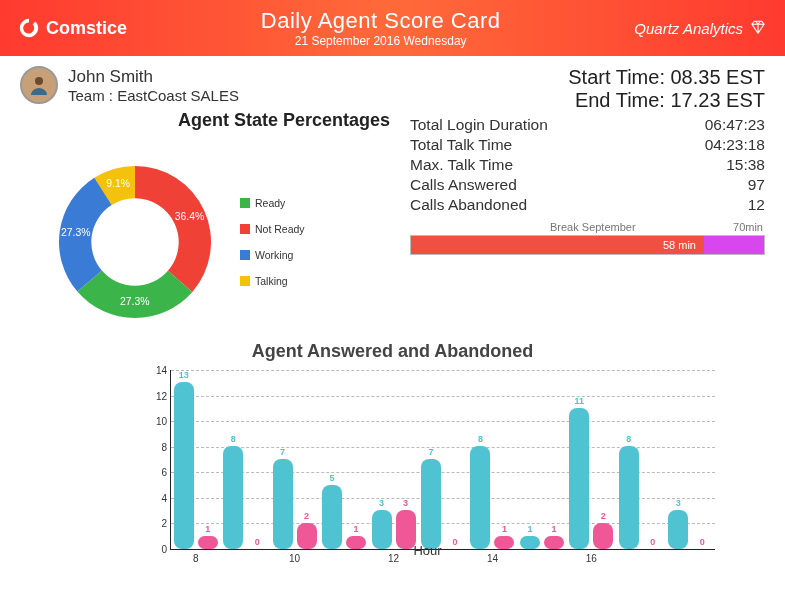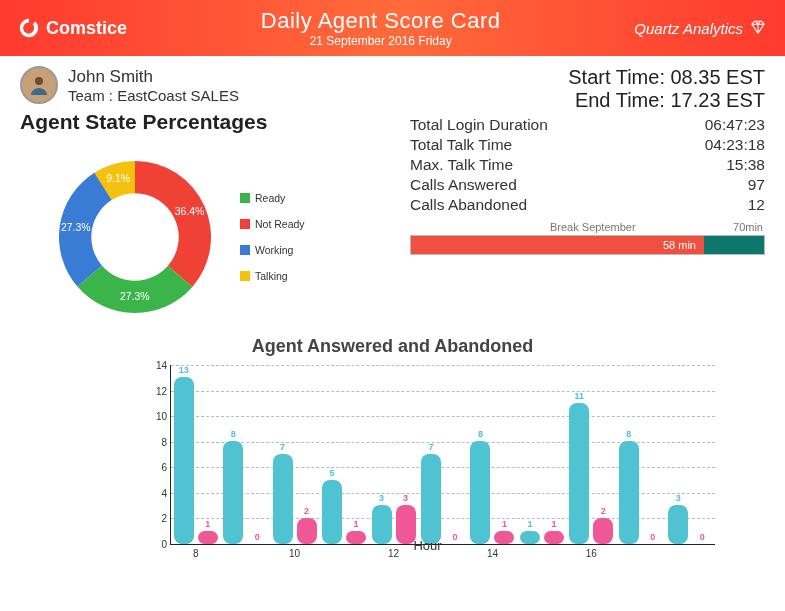--- a/index.html
+++ b/index.html
@@ -29,34 +29,34 @@
 
   .top { display: flex; padding: 10px 20px 4px 20px; }
   .left { width: 370px; }
   .right { flex: 1; padding-left: 20px; }
 
   .agent-row { display: flex; align-items: center; gap: 10px; margin-bottom: 6px; }
   .avatar { width: 38px; height: 38px; border-radius: 50%; border: 2px solid #999; background: #c8a078; display: flex; align-items: center; justify-content: center; }
   .avatar svg { width: 24px; height: 24px; }
   .agent-name { font-size: 17px; color: #333; }
   .team { font-size: 15px; color: #333; }
-  .section-title { font-size: 21px; font-weight: 700; color: #222; text-align: left; margin-bottom: 8px; }
+  .section-title { font-size: 18px; font-weight: 700; color: #222; text-align: right; margin-bottom: 16px; }
 
   .donut-row { display: flex; align-items: center; gap: 10px; padding-left: 20px; }
   .legend { font-size: 10.5px; color: #333; }
   .legend div { display: flex; align-items: center; gap: 5px; margin: 14px 0; }
   .swatch { width: 10px; height: 10px; }
 
   .times { text-align: right; font-size: 20px; color: #222; margin-bottom: 3px; }
   .stats { width: 100%; }
   .stats div { display: flex; justify-content: space-between; font-size: 15.5px; color: #333; padding: 1px 0; }
 
   .break-row { display: flex; justify-content: space-between; font-size: 11px; color: #777; margin-top: 6px; padding-right: 2px; }
   .break-lbl { margin-left: 140px; }
-  .prog-outer { width: 100%; height: 20px; border: 1px solid #bbb; background: #0f766e; margin-top: 2px; position: relative; }
+  .prog-outer { width: 100%; height: 20px; border: 1px solid #bbb; background: #d946ef; margin-top: 2px; position: relative; }
   .prog-inner { height: 100%; background: #ef5041; color: #fff; display: flex; align-items: center; justify-content: flex-end; padding-right: 8px; font-size: 11px; }
 
   .bottom { padding: 0 30px; text-align: center; }
   .bottom .chart-title { font-size: 18px; font-weight: 700; margin-bottom: 4px; }
 
   .barwrap { position: relative; height: 208px; margin-left: 110px; margin-right: 40px; }
   .plot { position: absolute; left: 30px; right: 0; top: 4px; bottom: 24px; border-left: 1px solid #222; border-bottom: 1px solid #222; }
   .grid { position: absolute; left: 0; right: 0; border-top: 1px dashed #bbb; }
   .ytick { position: absolute; left: -22px; font-size: 10px; color: #333; transform: translateY(-50%); width: 18px; text-align: right; }
   .xlabel { position: absolute; bottom: -15px; font-size: 10px; transform: translateX(-50%); color: #333; }
@@ -74,21 +74,21 @@
 
 <div class="header">
   <div class="brand">
     <svg viewBox="0 0 24 24">
         <path fill="#fff" d="M12 2a10 10 0 1 0 7.07 2.93l-3 3A6 6 0 1 1 12 6z"></path>
       </svg>
     <span>Comstice</span>
   </div>
   <div class="title-wrap">
     <div class="title">Daily Agent Score Card</div>
-    <div class="subtitle">21 September 2016 Friday</div>
+    <div class="subtitle">21 September 2016 Wednesday</div>
   </div>
   <div class="analytics">
     <span>Quartz Analytics</span>
     <svg width="18" height="18" viewBox="0 0 24 24">
         <path fill="none" stroke="#fff" stroke-width="1.5" d="M4 7h16l-8 12zM4 7l3-4h10l3 4M4 7l8 12L20 7M9 3l3 4 3-4M12 7v12"></path>
       </svg>
   </div>
 </div>
 
 <div class="top">

